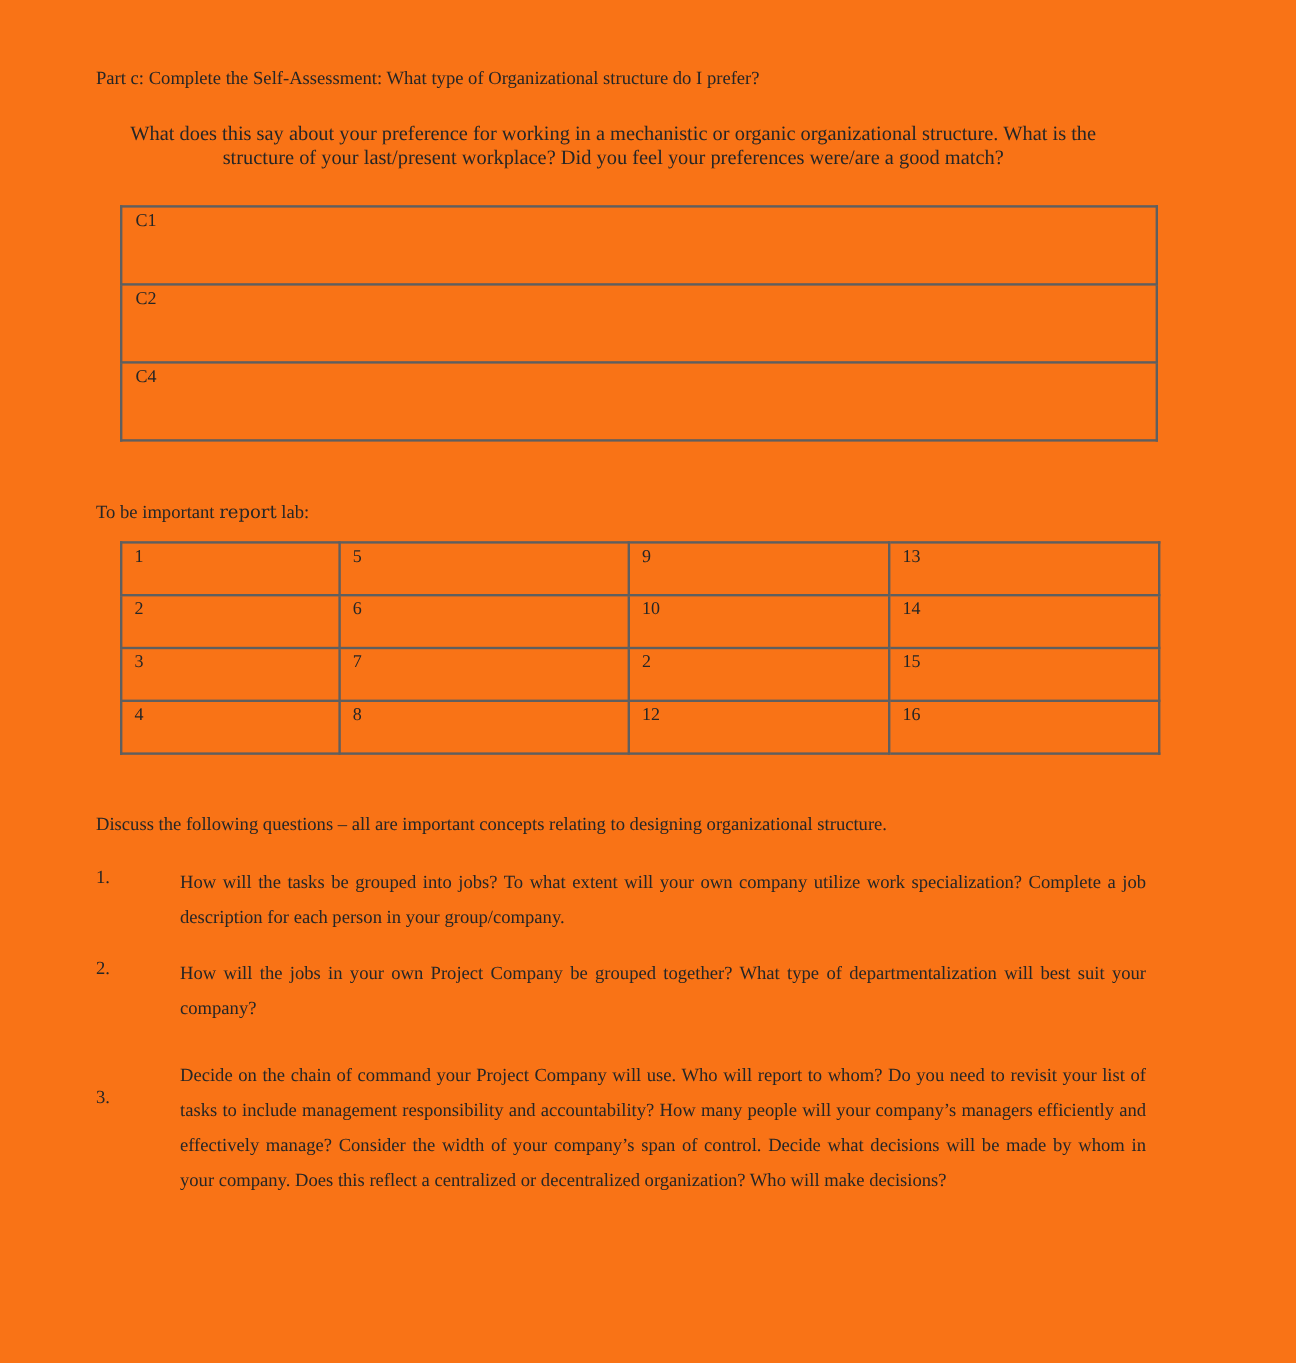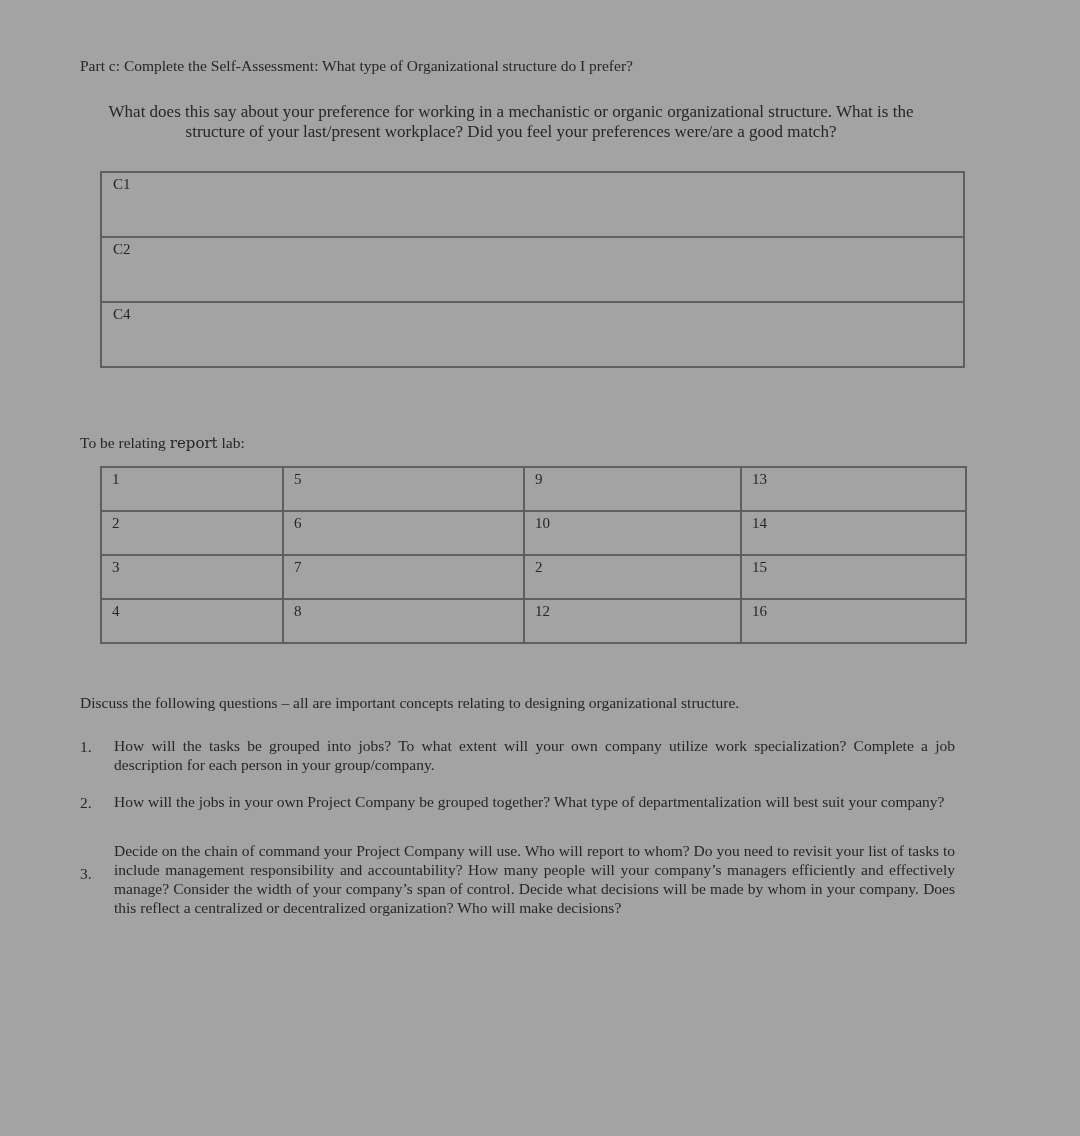--- a/index.html
+++ b/index.html
@@ -1,20 +1,20 @@
 <!DOCTYPE html>
 <html><head>
 <meta charset="utf-8">
 <style>
   html, body { margin: 0; padding: 0; background: #ffffff; }
   .page {
     position: relative;
     width: 1080px;
     height: 1136px;
-    background: #a3a3a3;
+    background: #f97316;
     font-family: "Liberation Serif", "DejaVu Serif", serif;
     color: #262626;
     overflow: hidden;
   }
   .content {
     position: absolute;
     top: 56px;
     left: 80px;
     width: 886px;
   }
@@ -28,21 +28,21 @@
     font-size: 17px;
     line-height: 19.5px;
     margin: 0 0 30px 0;
     width: 862px;
     text-align: center;
   }
   table { border-collapse: collapse; table-layout: fixed; }
   .assessment {
     width: 865px;
     margin-left: 20px;
-    margin-bottom: 66px;
+    margin-bottom: 50px;
   }
   .assessment td {
     border: 2px solid #5f5f5f;
     height: 60px;
     vertical-align: top;
     padding: 3px 8px 0 11px;
     font-size: 15px;
   }
   .tasks {
     width: 865px;
@@ -71,21 +71,21 @@
   .discuss {
     font-size: 15.5px;
     margin: 0 0 24px 0;
   }
   .q-item {
     display: flex;
     font-size: 15.5px;
     width: 875px;
   }
   .q-num { flex: 0 0 34px; line-height: 21.5px; }
-  .q-text { flex: 1; line-height: 19px; text-align: justify; }
+  .q-text { flex: 1; line-height: 29px; text-align: justify; margin-left: 36px; }
   .q1 { margin-bottom: 18px; }
   .q2 { margin-bottom: 27px; }
   .q3 .q-num { padding-top: 22px; }
 </style>
 </head>
 <body>
 
 <div class="page">
   <div class="content">
 
@@ -106,21 +106,21 @@
           </td>
         </tr>
         <tr>
           <td>
             <span>C4</span>
           </td>
         </tr>
       </tbody>
     </table>
 
-    <p class="lab-note"><span>To be relating </span><span class="emph">report</span><span> lab:</span></p>
+    <p class="lab-note"><span>To be important </span><span class="emph">report</span><span> lab:</span></p>
 
 
     <table class="tasks">
       <colgroup>
         <col style="width:182px">
         <col style="width:241px">
         <col style="width:217px">
         <col style="width:225px">
       </colgroup>
       <tbody>

